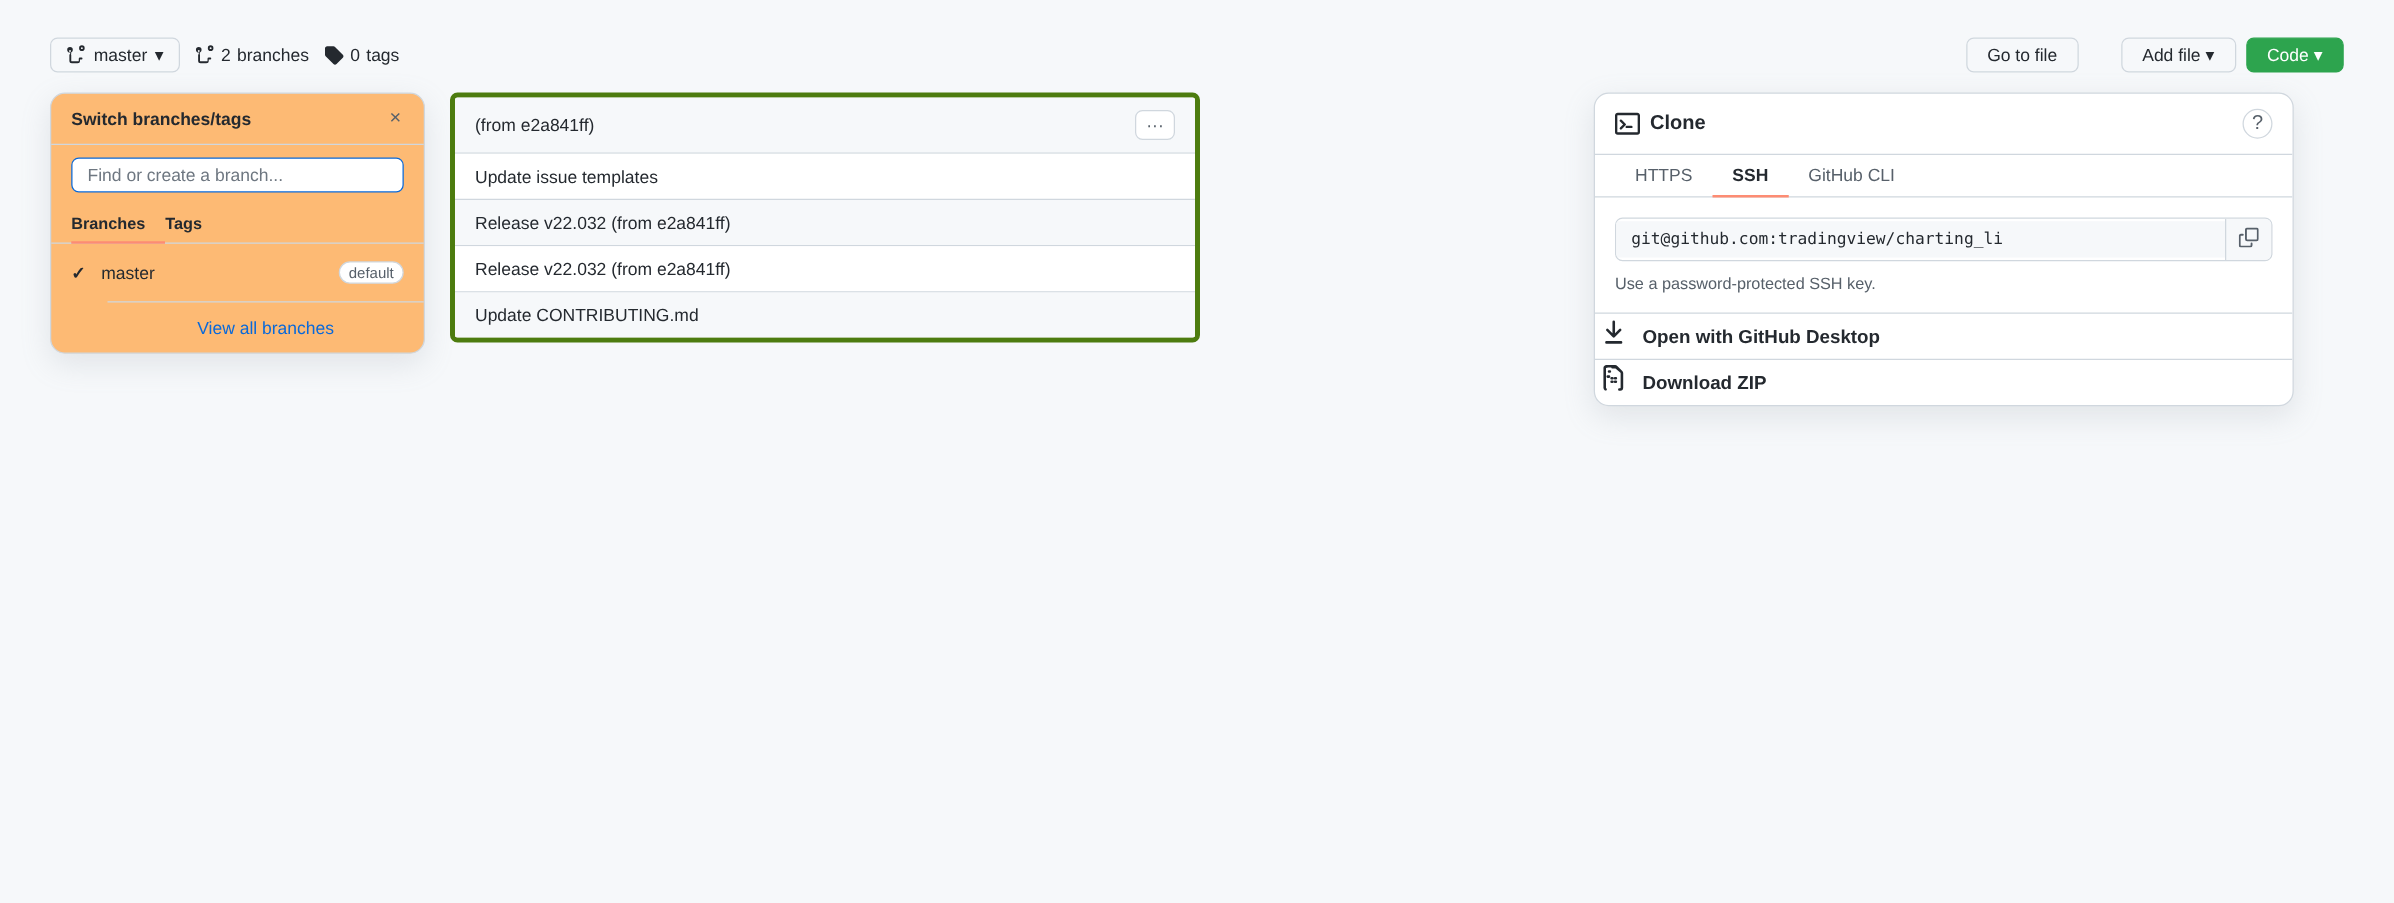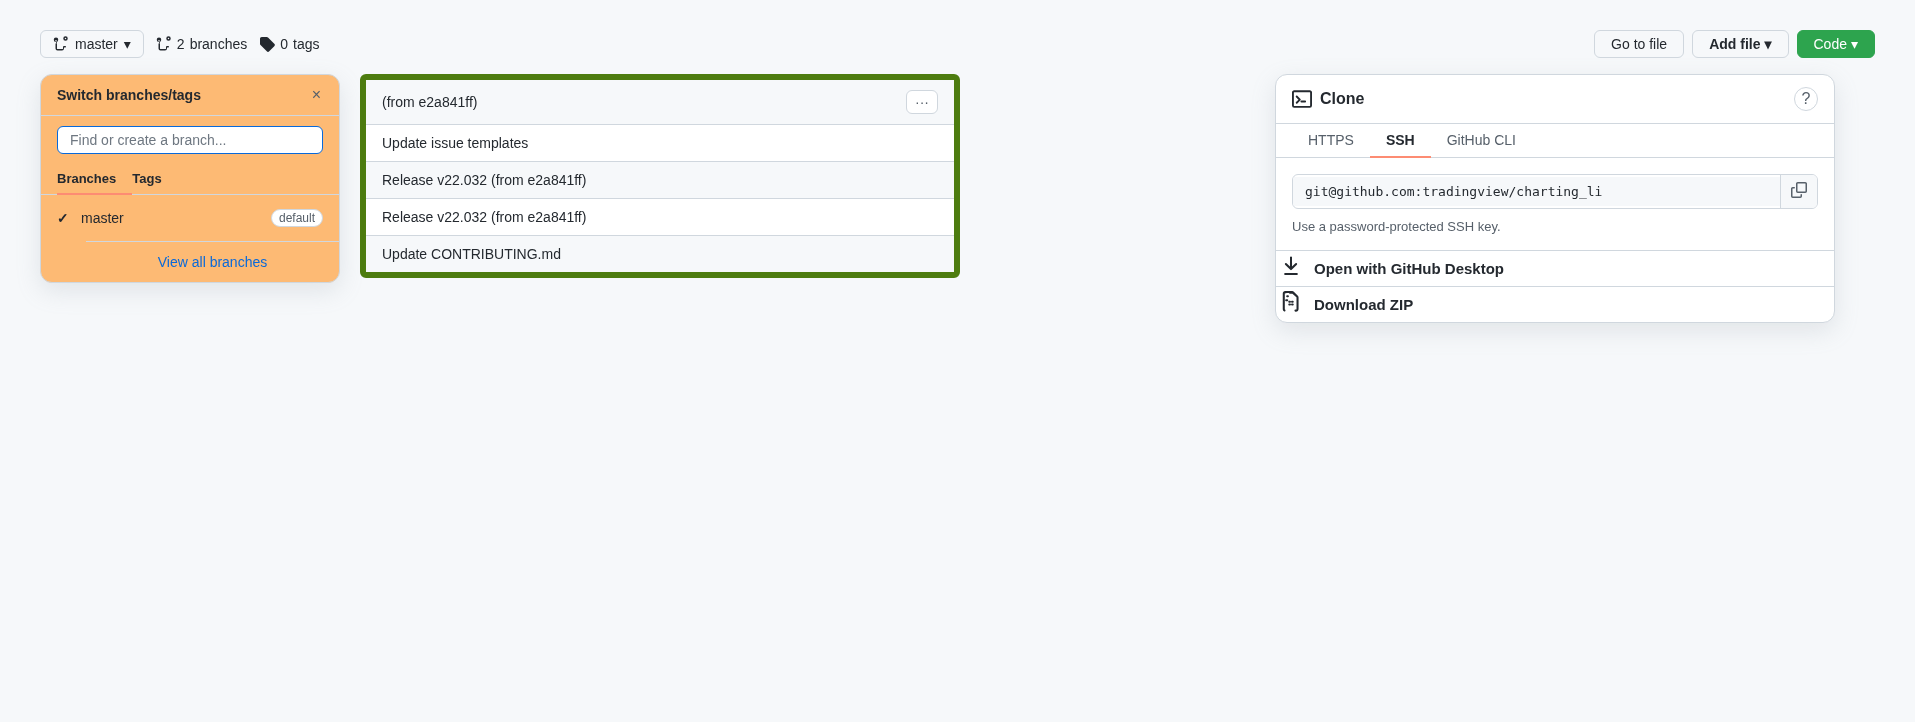--- a/index.html
+++ b/index.html
@@ -76,21 +76,22 @@
       display: flex;
       align-items: center;
       gap: 4px;
       padding: 5px 16px;
       border: 1px solid #d0d7de;
       border-radius: 6px;
       background: #f6f8fa;
       cursor: pointer;
       font-size: 14px;
       color: #24292f;
-      font-weight: 700;
+      font-weight: 400;
+      margin-left: 26px;
     }
 
     .btn-code {
       display: flex;
       align-items: center;
       gap: 4px;
       padding: 5px 16px;
       border: 1px solid #2da44e;
       border-radius: 6px;
       background: #2da44e;
@@ -230,21 +231,21 @@
     }
 
     
     .main-content {
       margin-left: 320px;
       min-width: 600px;
     }
 
     .commits-area {
       background: #fff;
-      border: 6px solid #4d7c0f;
+      border: 4px solid #4d7c0f;
       border-radius: 6px;
       overflow: hidden;
     }
 
     .commit-row {
       display: flex;
       align-items: center;
       justify-content: space-between;
       padding: 10px 16px;
       border-bottom: 1px solid #d0d7de;

